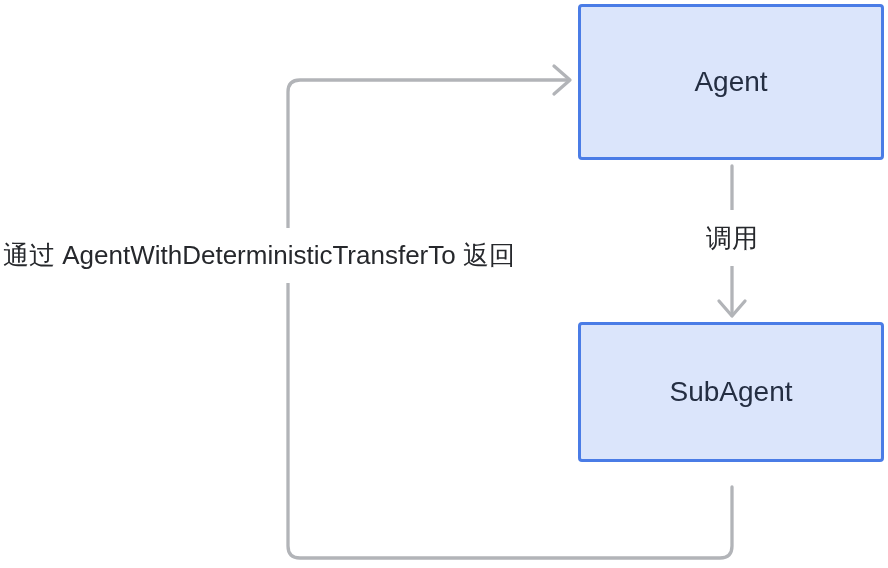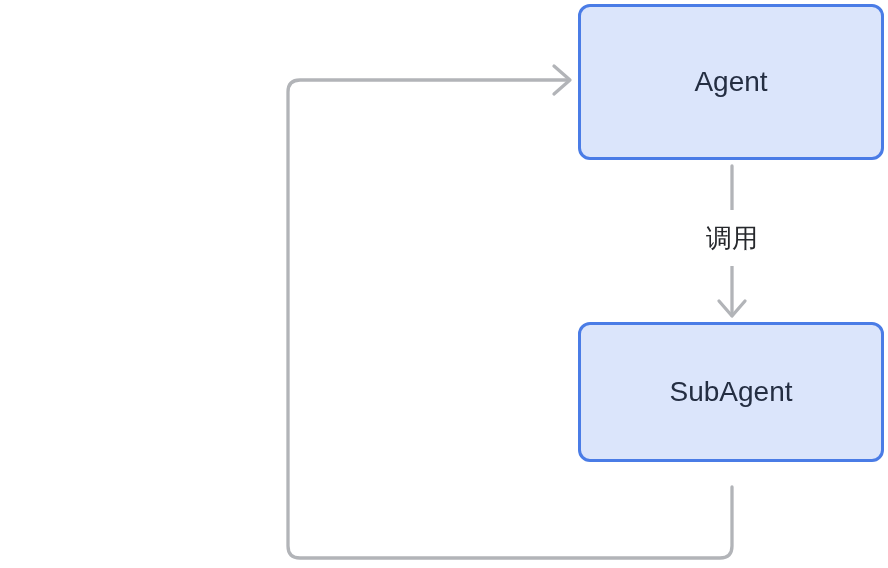--- a/index.html
+++ b/index.html
@@ -32,21 +32,21 @@
     stroke: var(--edge);
     stroke-width: 3.3px;
     stroke-linecap: round;
     stroke-linejoin: round;
   }
   .node {
     position: absolute;
     width: 306px;
     background: var(--node-fill);
     border: 3.5px solid var(--node-border);
-    border-radius: 12px;
+    border-radius: 4px;
     display: flex;
     align-items: center;
     justify-content: center;
     font-size: 28px;
     color: var(--node-text);
   }
   .node-agent    { left: 578px; top: 4px;   height: 156px; }
   .node-subagent { left: 578px; top: 322px; height: 140px; }
   .edge-label {
     position: absolute;
@@ -75,20 +75,23 @@
 
   <svg class="edges-svg" viewBox="0 0 888 568" xmlns="http://www.w3.org/2000/svg">
 
     <path class="edge-path" d="M 732 487 L 732 546 Q 732 558 720 558 L 300 558 Q 288 558 288 546 L 288 92 Q 288 80 300 80 L 568 80"></path>
     <path class="edge-path" d="M 554 66 L 570 80 L 554 94"></path>
 
     <path class="edge-path" d="M 732 166 L 732 315"></path>
     <path class="edge-path" d="M 719 301 L 732 316 L 745 301"></path>
   </svg>
 
+  <div class="edge-label edge-label-return">
+    <span>通过 AgentWithDeterministicTransferTo 返回</span>
+  </div>
 
   <div class="edge-label edge-label-call">
     <span>调用</span>
   </div>
 
   <div class="node node-agent">
     <span>Agent</span>
   </div>
 
   <div class="node node-subagent">

